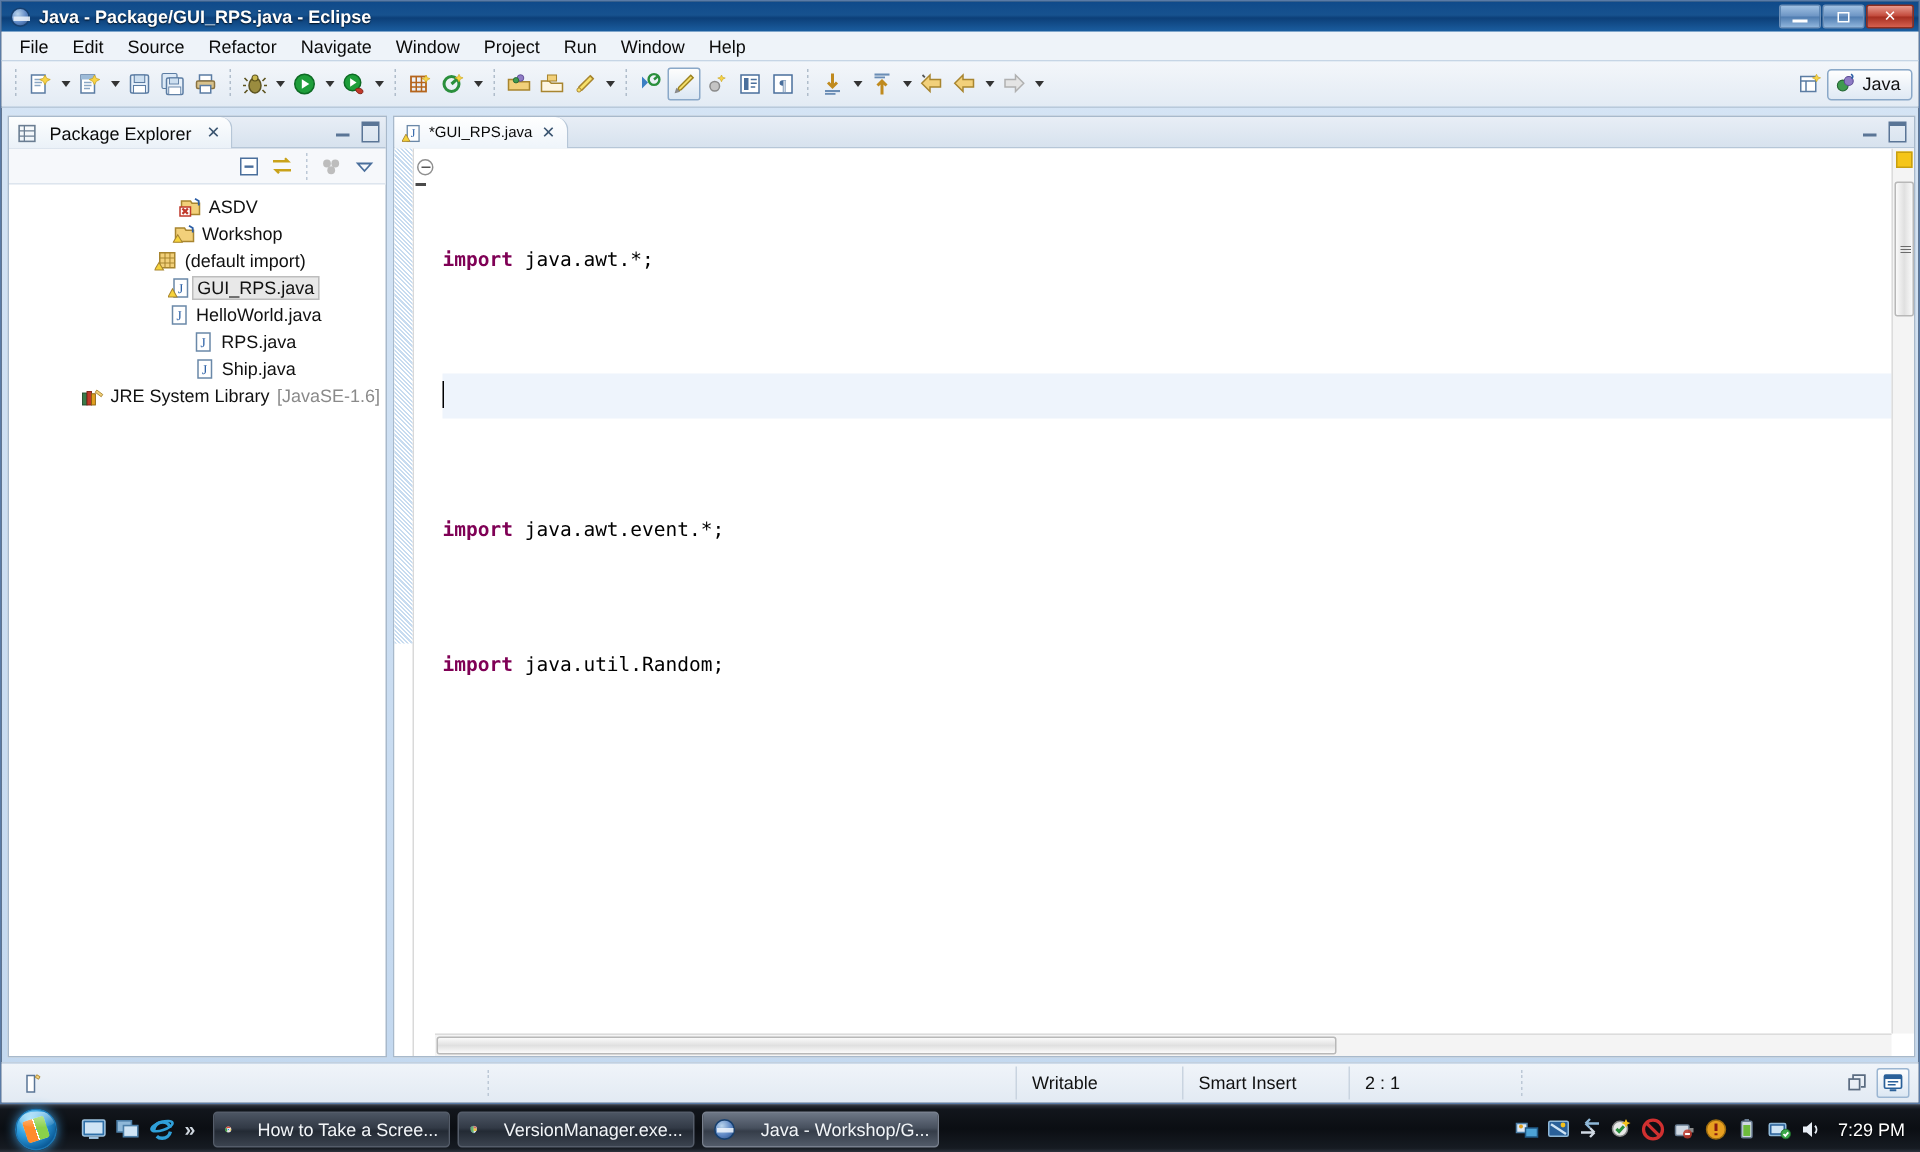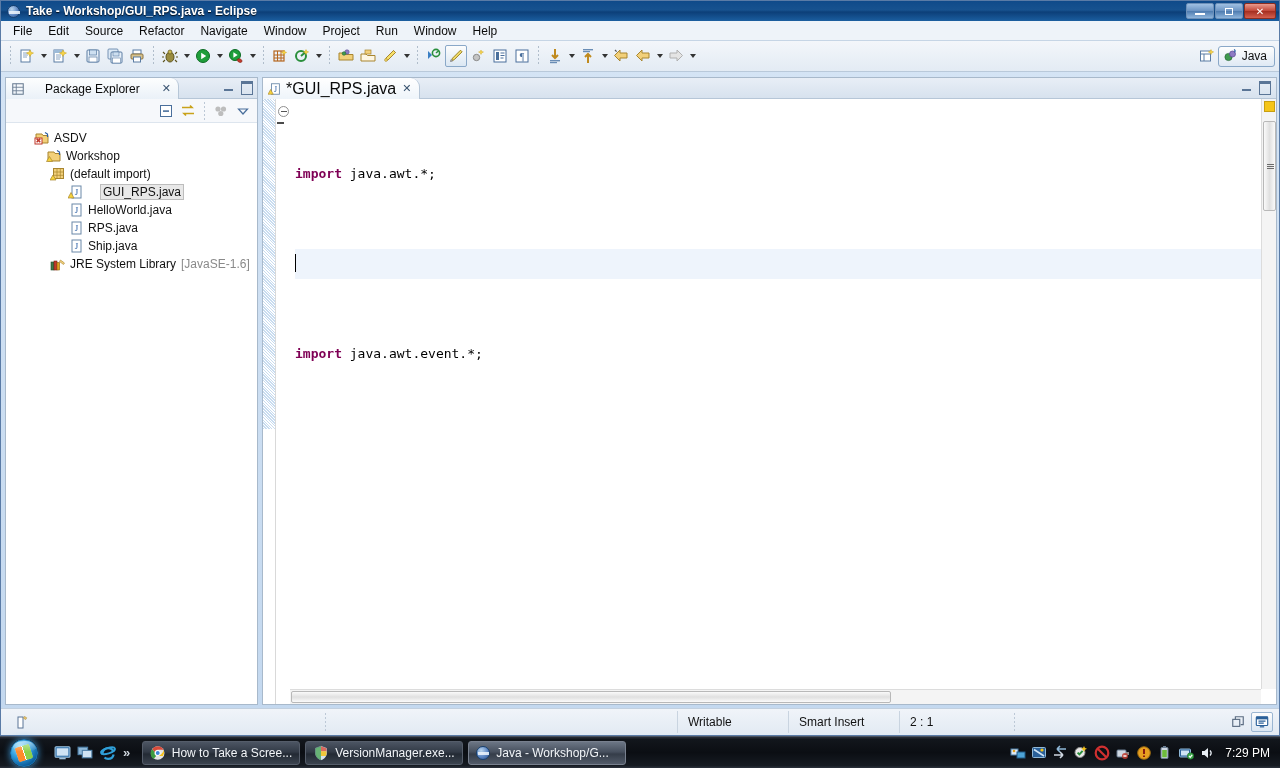--- a/index.html
+++ b/index.html
@@ -97,43 +97,43 @@
     position:absolute; left:4px; top:3px; width:253px; height:628px;
     background:#fff; border:1px solid #a8b9cb;
   }
   .view-tabrow {
     height:21px; position:relative;
     background:linear-gradient(to bottom,#e8eef6 0%,#d7e2ee 100%);
     border-bottom:1px solid #b6c6d7;
   }
   .view-tab {
     position:absolute; left:0; top:0; height:21px; display:flex; align-items:center;
-    gap:20px; padding:0 7px 0 5px;
+    gap:8px; padding:0 7px 0 5px;
     background:linear-gradient(to bottom,#fdfefe 0%,#eaf1f8 100%);
     border-right:1px solid #b6c6d7;
     border-top-right-radius:8px;
   }
   .view-tab-label { font-size:12px; color:#0a0a0a; white-space:nowrap; }
   .close-x { font-size:11px; color:#3a5470; margin-left:2px; }
   .view-ctrl { position:absolute; right:4px; top:3px; display:flex; gap:5px; }
   .vc-min, .vc-max {
     width:13px;height:13px; display:flex;align-items:flex-end;justify-content:center;
   }
   .vc-min:after{content:"";width:9px;height:2px;background:#5a7596;margin-bottom:3px;}
   .vc-max{align-items:center;}
   .vc-max:after{content:"";width:10px;height:10px;border:1.5px solid #5a7596;border-top-width:3px;}
   .pkg-toolrow {
     height:24px; background:#f6f8fb; border-bottom:1px solid #dde5ee;
     display:flex; align-items:center; justify-content:flex-end; padding-right:4px; gap:2px;
   }
   .pkg-tool { width:20px;height:20px; display:flex;align-items:center;justify-content:center; }
   .tree { padding:6px 0 0 0; font-size:12px; color:#111; }
-  .trow { display:flex; align-items:center; height:18px; padding-left:4px; white-space:nowrap; }
+  .trow { display:flex; align-items:center; height:18px; padding-left:4px; white-space:nowrap;justify-content:center; }
   .trow.selected .tlabel {
-    background:#e8e8e8; border:1px solid #bdbdbd; padding:0 2px; margin:-1px 16px;
+    background:#e8e8e8; border:1px solid #bdbdbd; padding:0 2px; margin:-1px 0;
   }
   .tlabel { margin-left:4px; }
   .dim { color:#8a8a8a; margin-left:5px; }
 
   
   .ico { width:16px;height:16px; position:relative; flex:0 0 auto; }
 
   
   .editor-panel {
     position:absolute; left:261px; top:3px; width:1015px; height:628px;
@@ -143,21 +143,21 @@
     height:21px; position:relative;
     background:linear-gradient(to bottom,#e8eef6 0%,#d7e2ee 100%);
     border-bottom:1px solid #b6c6d7;
   }
   .ed-tab {
     position:absolute;left:0;top:0;height:21px;display:flex;align-items:center;gap:4px;
     padding:0 8px 0 5px;
     background:linear-gradient(to bottom,#ffffff 0%,#eef4fa 100%);
     border-right:1px solid #b6c6d7; border-top-right-radius:9px;
   }
-  .ed-tab-label{font-size:16px;color:#0a0a0a;}
+  .ed-tab-label{font-size:10px;color:#0a0a0a;}
   .ed-ctrl{position:absolute;right:5px;top:3px;display:flex;gap:5px;}
 
   .ed-body { position:absolute; left:0; top:21px; right:0; bottom:0; display:flex; }
   .ann-bar {
     width:13px; background:#ffffff; border-right:1px solid #d9d9d9; position:relative;
   }
   .ann-hatch{
     position:absolute; left:0; top:0; width:12px; height:100%;
     background:repeating-linear-gradient(45deg,#c8dcf0 0 1px,#ffffff 1px 2px);
   }
@@ -249,21 +249,21 @@
   .orb:after{
     content:""; position:absolute; left:2px; top:1px; width:24px;height:11px;
     background:linear-gradient(to bottom,rgba(255,255,255,.55),rgba(255,255,255,0));
     border-radius:50%;
   }
   .qlaunch { display:flex; align-items:center; gap:3px; margin-left:5px; }
   .ql-ico { width:20px;height:20px; display:flex;align-items:center;justify-content:center;}
   .chev { color:#cfd6de; font-size:13px; margin:0 4px 0 2px; font-weight:bold;}
   .tasks { display:flex; align-items:center; gap:5px; margin-left:8px; }
   .task {
-    height:24px; width:158px; display:flex; align-items:center; gap:6px; padding:0 7px;
+    height:24px; width:158px; display:flex; align-items:center; gap:17px; padding:0 7px;
     border:1px solid #555d6a; border-radius:3px;
     background:linear-gradient(to bottom,#4c5563 0%,#323a46 45%,#232a34 55%,#3b434f 100%);
     color:#f2f5f8; font-size:12px; white-space:nowrap; overflow:hidden;
   }
   .task.active{
     background:linear-gradient(to bottom,#6c7685 0%,#47505e 45%,#353d49 55%,#525b69 100%);
     border-color:#78808e;
   }
   .tray { position:absolute; right:0; display:flex; align-items:center; height:18px; }
   .tray-icons{display:flex;align-items:center;gap:4px;padding-right:6px;}
@@ -271,21 +271,21 @@
   .clock{ color:#fff; font-size:12px; padding-right:10px; padding-left:4px; text-shadow:0 1px 1px #000;}
 </style>
 </head>
 <body>
 
 <div id="app">
  <div class="win-frame">
 
   <div class="titlebar">
     <div class="eclipse-logo"></div>
-    <div class="title-text">Take - Workshop/GUI_RPS.java - Eclipse</div>
+    <div class="title-text">Java - Package/GUI_RPS.java - Eclipse</div>
     <div class="winbtns">
       <div class="wbtn">
             <span class="bar"></span>
           </div>
       <div class="wbtn">
             <span class="sq"></span>
           </div>
       <div class="wbtn close">✕</div>
     </div>
   </div>
@@ -668,20 +668,21 @@
         </div>
         <div class="fold-bar">
           <div class="fold-icon"></div>
           <div class="fold-line"></div>
         </div>
         <div class="code-area">
           <div class="code">
             <div class="cl"><span class="kw">import</span><span class="plain"> java.awt.*;</span></div>
             <div class="cl current"><span class="caret"></span></div>
             <div class="cl"><span class="kw">import</span><span class="plain"> java.awt.event.*;</span></div>
+            <div class="cl"><span class="kw">import</span><span class="plain"> java.util.Random;</span></div>
             <div class="cl"></div>
             <div class="cl"></div>
             <div class="cl"></div>
             
             
             
             
             
             
             

